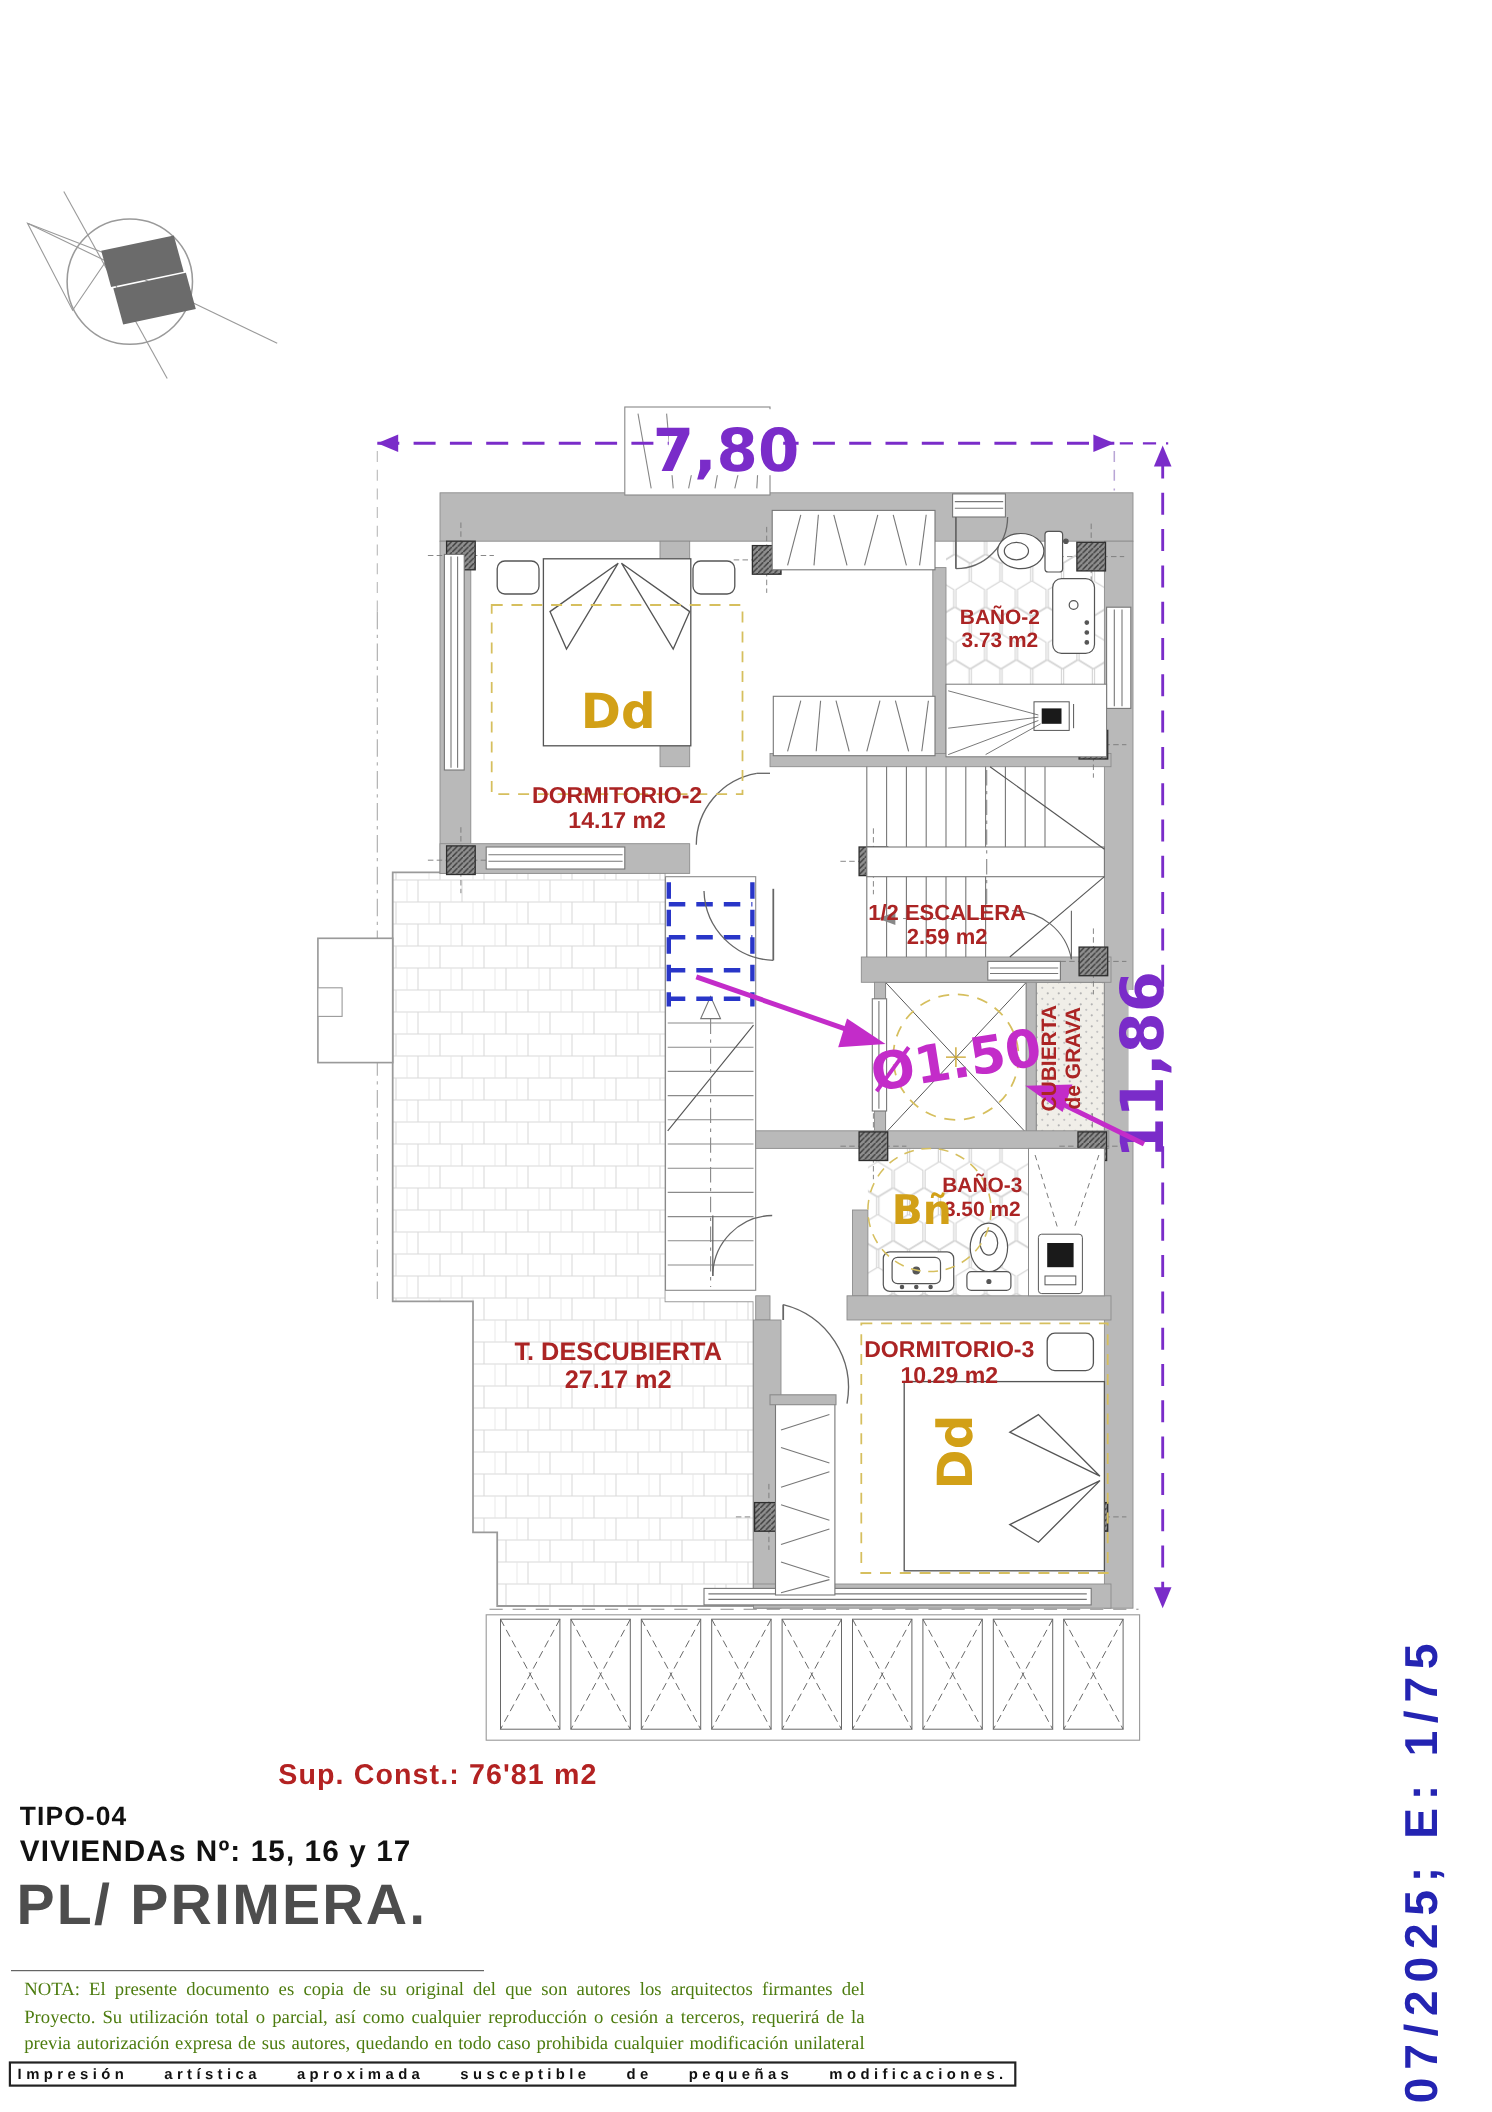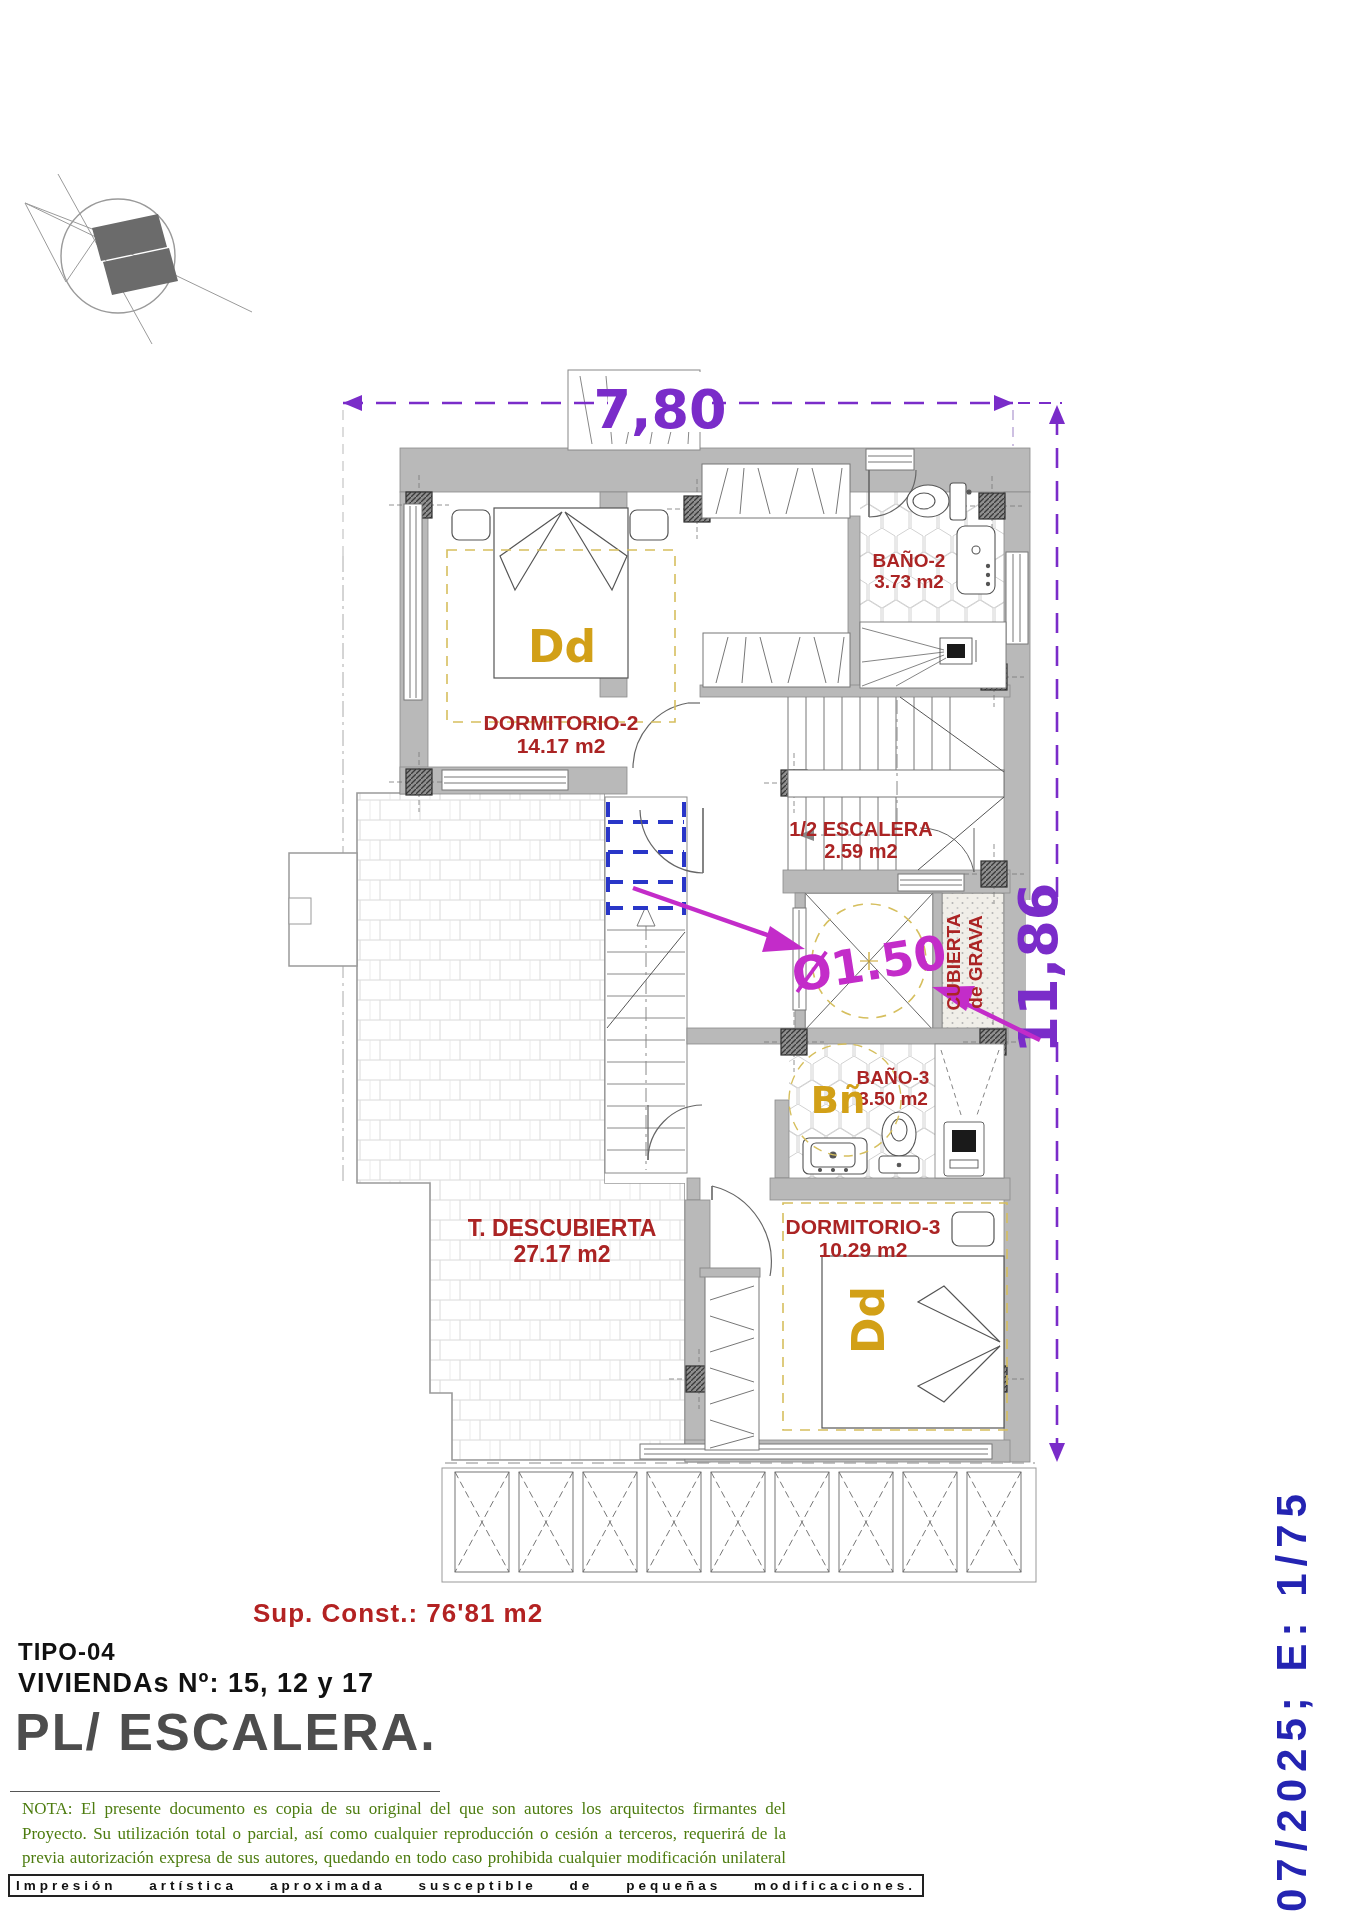--- a/index.html
+++ b/index.html
@@ -412,22 +412,22 @@
 
   <g font-family="DejaVu Sans, sans-serif" font-weight="bold" fill="#d2a017" text-anchor="middle">
     <text x="562" y="662" font-size="44">Dd</text>
     <text x="838" y="1113" font-size="37">Bñ</text>
     <text x="869" y="1335" font-size="44" transform="rotate(-90 869 1320)">Dd</text>
   </g>
 </svg>
 
 <div class="abs sup-const">Sup. Const.: 76'81 m2</div>
 <div class="abs tipo">TIPO-04</div>
-<div class="abs viviendas">VIVIENDAs Nº: 15, 12 y 17</div>
-<div class="abs planta">PL/ ESCALERA.</div>
+<div class="abs viviendas">VIVIENDAs Nº: 15, 16 y 17</div>
+<div class="abs planta">PL/ PRIMERA.</div>
 <div class="abs date-scale">07/2025; E: 1/75</div>
 
 <div class="abs nota-rule"></div>
 <div class="abs nota">NOTA: El presente documento es copia de su original del que son autores los arquitectos firmantes del Proyecto. Su utilización total o parcial, así como cualquier reproducción o cesión a terceros, requerirá  de la previa autorización expresa de sus autores, quedando en todo caso prohibida cualquier modificación unilateral del mismo.</div>
 <div class="abs disclaimer">
   <span>Impresión artística aproximada susceptible de pequeñas modificaciones.</span>
 </div>
 
 </div>
 

